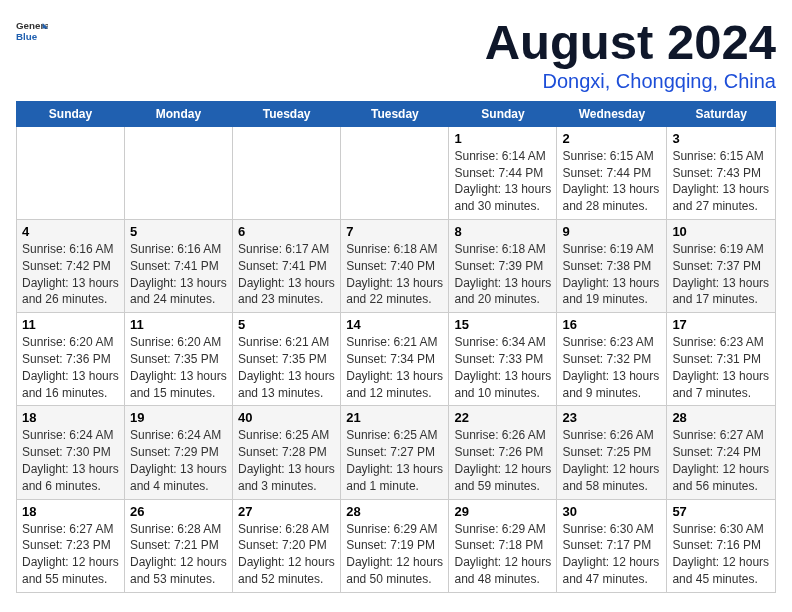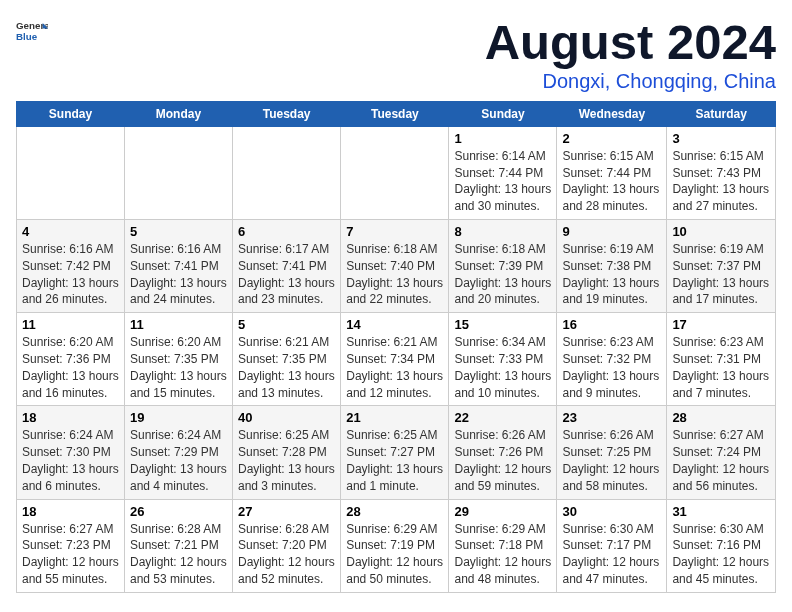--- a/index.html
+++ b/index.html
@@ -324,21 +324,21 @@
 and 48 minutes.</div>
         </td>
         <td>
           <span class="day-num">30</span>
           <div class="day-info" style="white-space: pre-line;">Sunrise: 6:30 AM
 Sunset: 7:17 PM
 Daylight: 12 hours
 and 47 minutes.</div>
         </td>
         <td>
-          <span class="day-num">31</span>
+          <span class="day-num">57</span>
           <div class="day-info" style="white-space: pre-line;">Sunrise: 6:30 AM
 Sunset: 7:16 PM
 Daylight: 12 hours
 and 45 minutes.</div>
         </td>
       </tr>
     </tbody>
 </table>
 
 </body></html>

